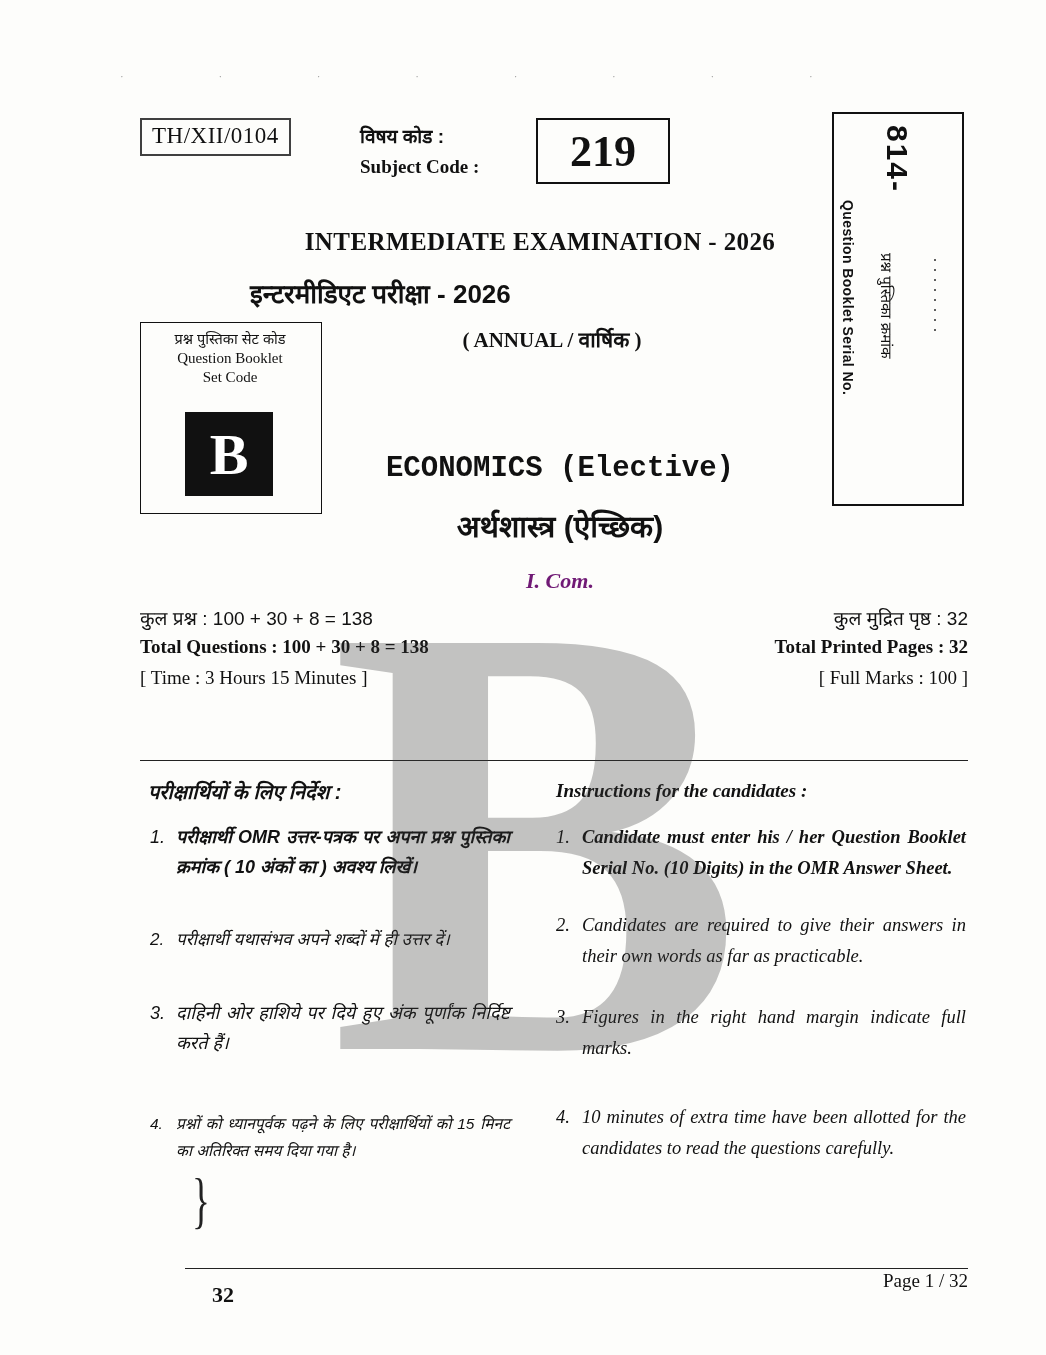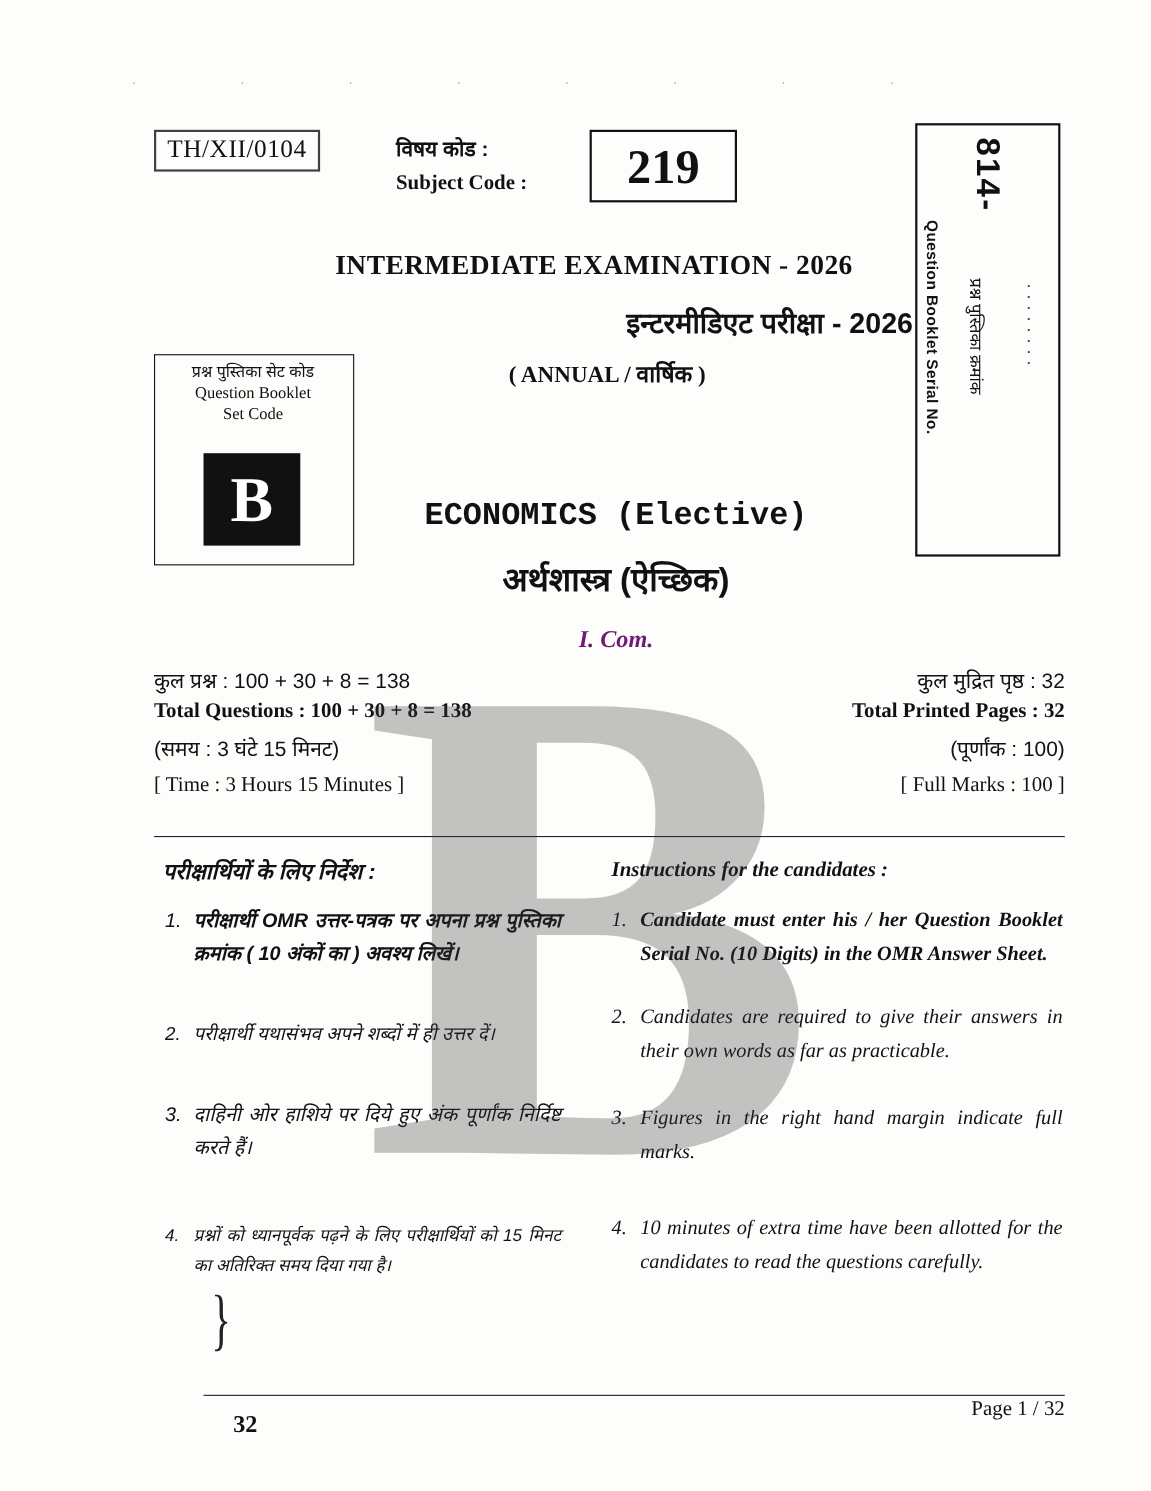--- a/index.html
+++ b/index.html
@@ -74,21 +74,21 @@
     font-size:16px;letter-spacing:6px;color:#333;
   }
   
   .title-en{
     position:absolute;left:250px;top:228px;width:580px;
     text-align:center;font-size:25px;font-weight:bold;
     font-family:"Liberation Serif",serif;letter-spacing:.4px;
   }
   .title-hi{
     position:absolute;left:250px;top:275px;width:580px;
-    text-align:right;font-size:26px;font-weight:bold;
+    text-align:left;font-size:26px;font-weight:bold;
     font-family:"Liberation Sans",sans-serif;
   }
   .title-annual{
     position:absolute;left:262px;top:325px;width:580px;
     text-align:center;font-size:21px;font-weight:bold;
     font-family:"Liberation Serif",serif;
   }
   .subject-en{
     position:absolute;left:250px;top:452px;width:620px;
     text-align:center;font-size:29px;font-weight:bold;
@@ -234,24 +234,20 @@
 
   <div class="meta">
     <div class="row">
       <span class="l hi">कुल प्रश्न : 100 + 30 + 8 = 138</span>
       <span class="r hi">कुल मुद्रित पृष्ठ : 32</span>
     </div>
     <div class="row">
       <span class="l en b">Total Questions : 100 + 30 + 8 = 138</span>
       <span class="r en b">Total Printed Pages : 32</span>
     </div>
-    <div class="row" style="height:36px;">
-      <span class="l hi">(समय : 3 घंटे 15 मिनट)</span>
-      <span class="r hi">(पूर्णांक : 100)</span>
-    </div>
     <div class="row">
       <span class="l en">[ Time : 3 Hours 15 Minutes ]</span>
       <span class="r en">[ Full Marks : 100 ]</span>
     </div>
   </div>
 
   <div class="rule"></div>
 
   <div class="instr-head-hi">परीक्षार्थियों के लिए निर्देश :</div>
   <div class="instr-head-en">Instructions for the candidates :</div>

